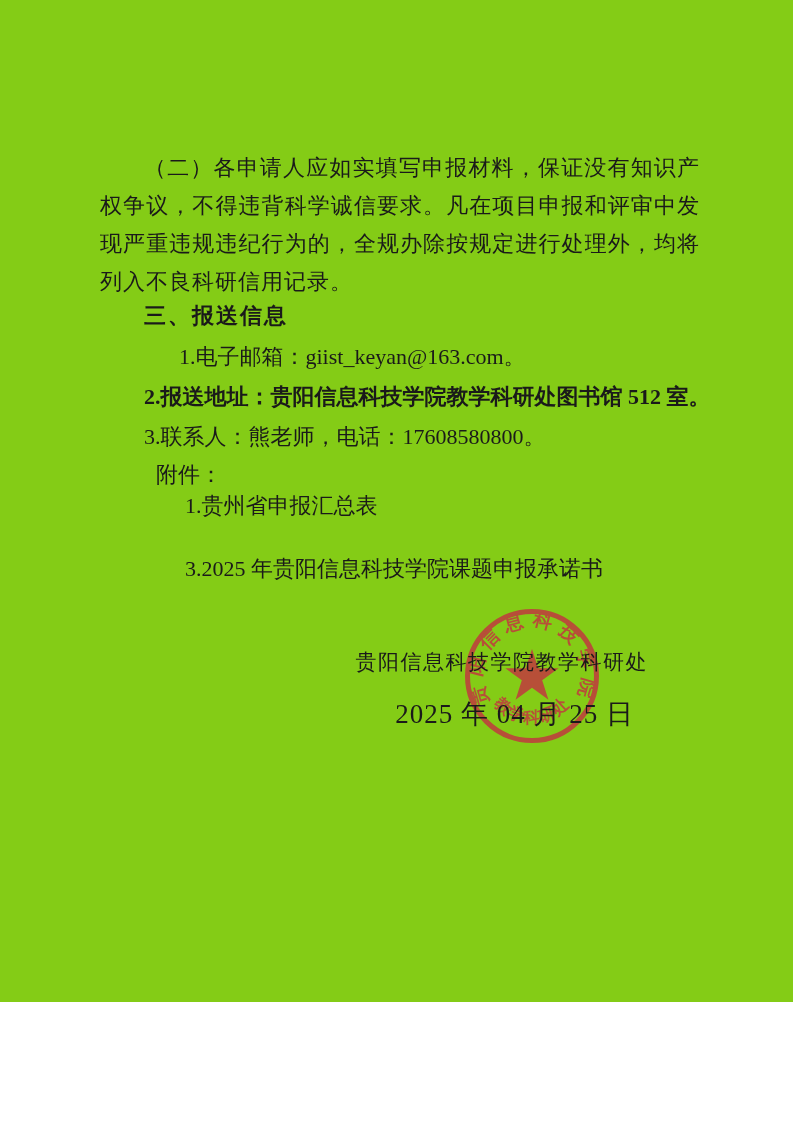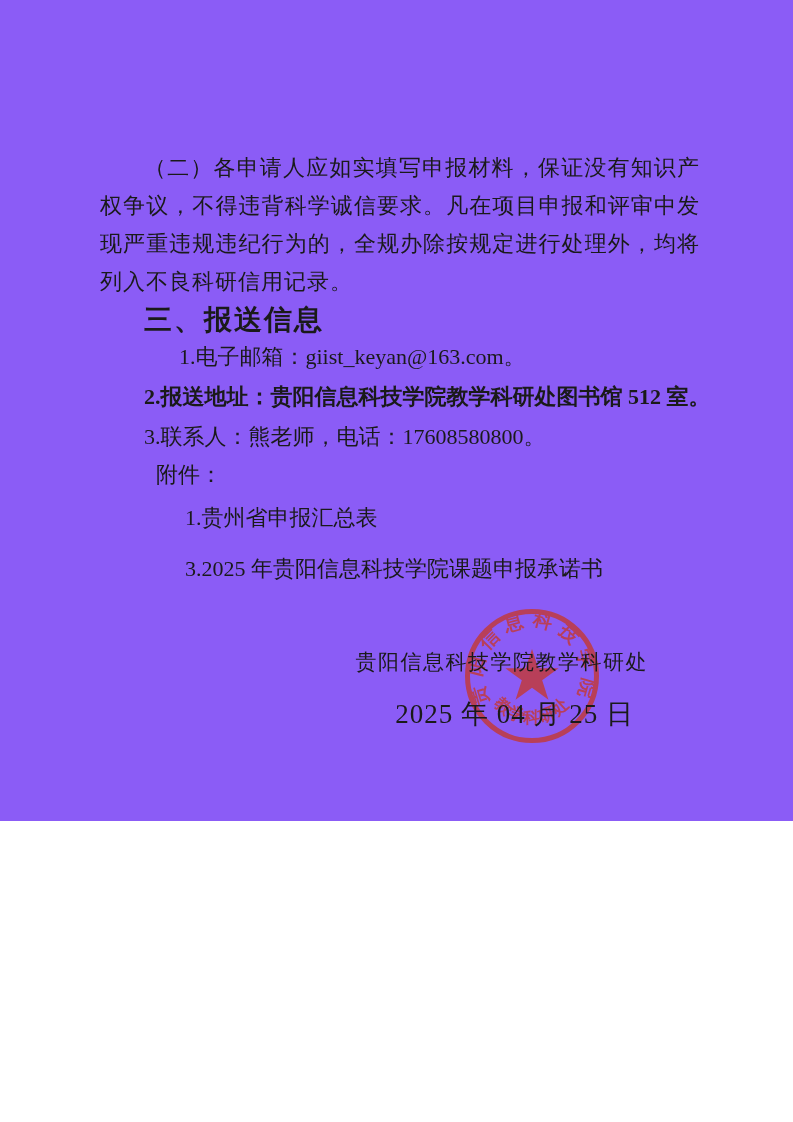--- a/index.html
+++ b/index.html
@@ -1,36 +1,36 @@
 <!DOCTYPE html>
 <html><head>
 <meta charset="utf-8">
 <style>
   html,body{margin:0;padding:0;background:#ffffff;}
   .page{
     position:relative;
-    width:793px;height:821px;
-    background:#8b5cf6;
+    width:793px;height:1002px;
+    background:#84cc16;
     overflow:hidden;
     font-family:"Liberation Serif","DejaVu Serif",serif;
     color:#1a1a1a;
   }
   .body-par{
     position:absolute;
     left:100px;top:149px;width:600px;
     font-size:22px;line-height:38px;
     letter-spacing:1px;
     text-align:justify;
     text-indent:44px;
     word-break:break-all;
   }
   .section-heading{
     position:absolute;
     left:144px;top:301px;
-    font-size:28px;font-weight:bold;
+    font-size:22px;font-weight:bold;
     font-family:"Liberation Sans","DejaVu Sans",sans-serif;
     letter-spacing:2px;
   }
   .doc-line{
     position:absolute;
     left:144px;width:580px;
     font-size:22px;line-height:28px;
     white-space:nowrap;
   }
   .att-line{
@@ -81,21 +81,21 @@
   <div class="section-heading">三、报送信息</div>
 
   <div class="doc-line" style="top:343px;margin-left:35px;">1.电子邮箱：giist_keyan@163.com。</div>
 
   <div class="doc-line" style="top:383px;font-weight:bold;">2.报送地址：贵阳信息科技学院教学科研处图书馆 512 室。</div>
 
   <div class="doc-line" style="top:423px;">3.联系人：熊老师，电话：17608580800。</div>
 
   <div class="doc-line" style="top:461px;margin-left:12px;">附件：</div>
 
-  <div class="att-line" style="top:504px;">1.贵州省申报汇总表</div>
+  <div class="att-line" style="top:492px;">1.贵州省申报汇总表</div>
 
 
   <div class="att-line" style="top:555px;">3.2025 年贵阳信息科技学院课题申报承诺书</div>
 
   <div class="sig-line">贵阳信息科技学院教学科研处</div>
 
   <div class="date-line">2025 年 04 月 25 日</div>
 
   <svg class="seal" viewBox="0 0 140 140">
     <circle cx="70" cy="70" r="64.5" fill="none" stroke="#C13A3E" stroke-width="5"></circle>

